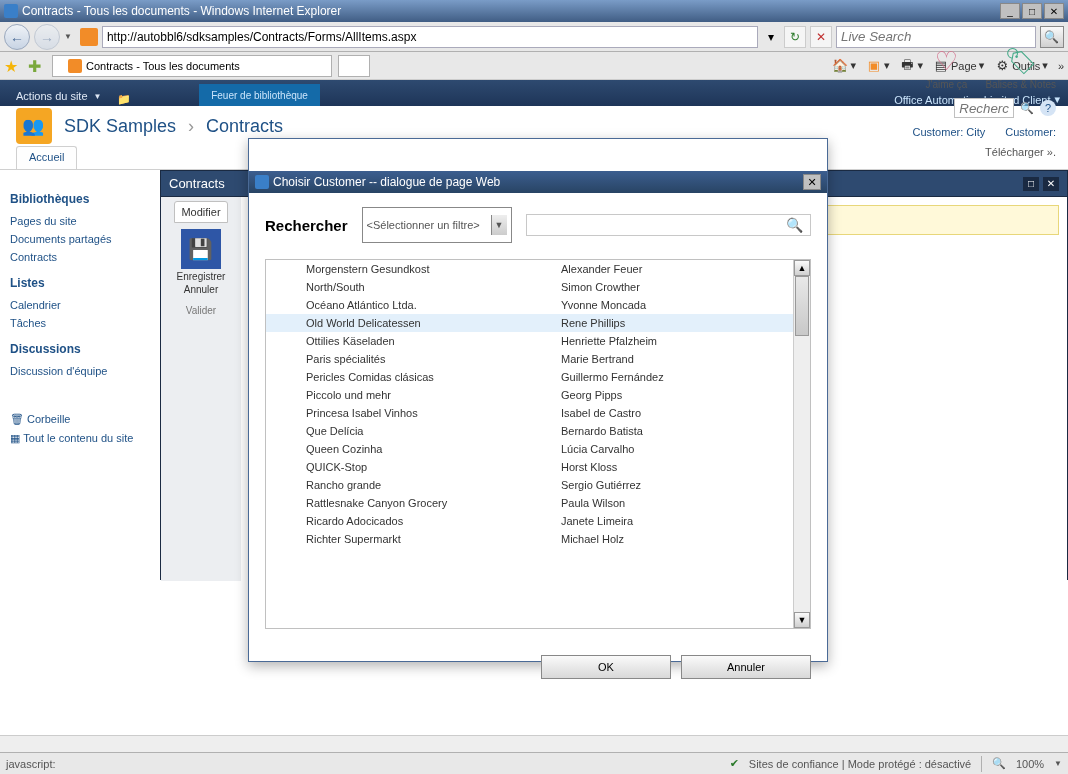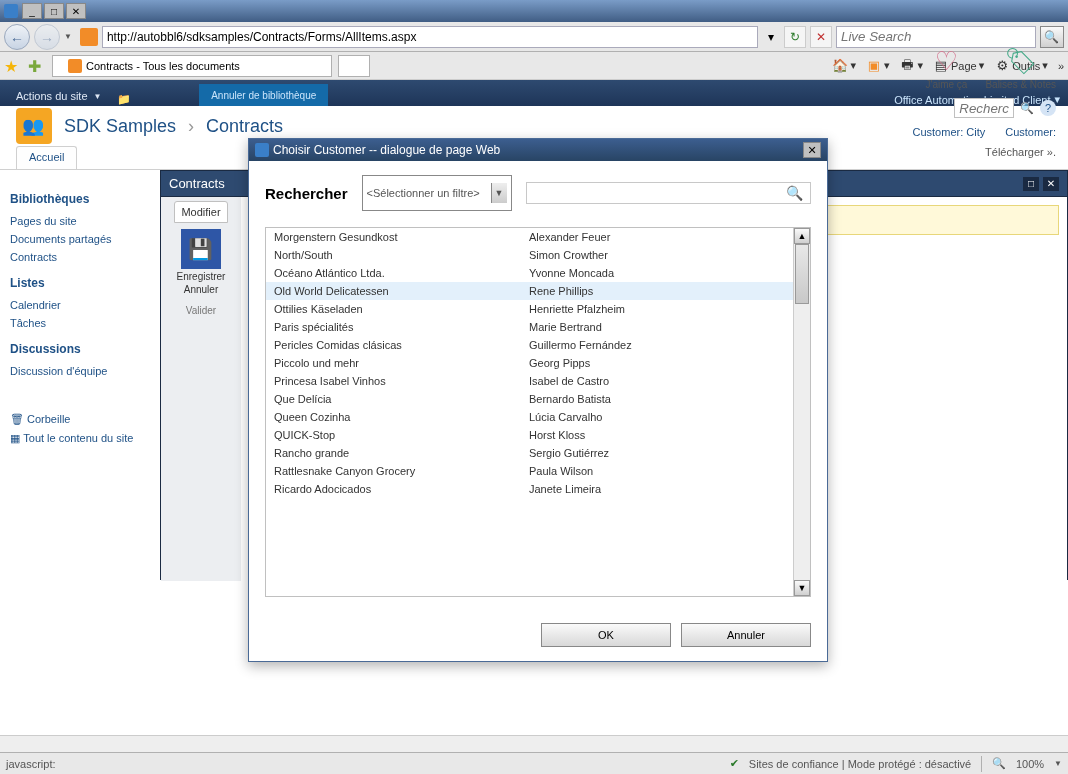--- a/index.html
+++ b/index.html
@@ -83,59 +83,60 @@
 .form-row label { width: 110px; color: #555; }
 .form-row .req { color: #c00; }
 .meta { padding: 8px 12px; color: #777; font-size: 10px; }
 
 .bottom-right-extras { position: absolute; right: 12px; top: 54px; display: flex; flex-direction: column; align-items: flex-end; gap: 8px; font-size: 11px; color: #1f5186; }
 .search-row-sp { display: flex; align-items: center; gap: 6px; }
 .search-row-sp input { width: 120px; height: 20px; border: 1px solid #c0c0c0; font-style: italic; color: #888; padding: 0 4px; }
 
 
 .modal { position: absolute; left: 248px; top: 138px; width: 580px; height: 524px; background: #fff; border: 1px solid #4a6a96; box-shadow: 0 4px 12px rgba(0,0,0,0.3); z-index: 100; }
-.modal-title { height: 22px; background: linear-gradient(#3c5e8f,#284464); color: #fff; display: flex; align-items: center; padding: 0 6px; font-size: 12px; }
+.modal-title { height: 22px; background: linear-gradient(#3c5e8f,#284464); color: #fff; display: flex; align-items: center; padding: 0 6px; font-size: 12px; margin-top: 32px; }
 .modal-title .ie-sm { width: 14px; height: 14px; background: #3a7fc8; border-radius: 2px; margin-right: 4px; }
 .modal-title .close { margin-left: auto; width: 18px; height: 16px; background: #c0c0c0; border: 1px solid #888; color: #000; display: flex; align-items: center; justify-content: center; font-size: 11px; }
 
 .modal-body { padding: 14px 16px; }
 .search-row { display: flex; align-items: center; gap: 14px; margin-bottom: 16px; }
 .search-row b { font-size: 15px; }
 .filter-sel { height: 36px; border: 1px solid #888; background: #fff; font-size: 11px; width: 150px; display: flex; align-items: center; padding: 0 4px; color: #555; }
 .filter-sel .dd { margin-left: auto; background: linear-gradient(#eee,#ccc); border-left: 1px solid #888; width: 16px; height: 20px; display: flex; align-items: center; justify-content: center; font-size: 9px; }
 .search-inp { flex: 1; height: 22px; border: 1px solid #c8c8c8; display: flex; align-items: center; justify-content: flex-end; padding: 0 6px; }
 .search-inp .mag { color: #3a7fc8; font-size: 14px; }
 
 .list-box { border: 1px solid #c0c0c0; height: 370px; position: relative; }
 .list-scroll { position: absolute; right: 0; top: 0; width: 17px; height: 100%; background: #eee; border-left: 1px solid #ccc; }
 .list-scroll .arr { height: 16px; background: linear-gradient(#fafafa,#d0d0d0); border: 1px solid #999; display: flex; align-items: center; justify-content: center; font-size: 9px; }
 .list-scroll .track { height: calc(100% - 32px); position: relative; }
 .list-scroll .thumb { position: absolute; left: 1px; right: 1px; top: 0; height: 60px; background: linear-gradient(#e8e8e8,#c8c8c8); border: 1px solid #999; }
 .list-rows { height: 100%; overflow: hidden; margin-right: 17px; }
 .list-row { display: flex; padding: 3px 8px; font-size: 11px; color: #333; }
 .list-row.sel { background: #e3f0fb; }
-.list-row .c1 { width: 255px; }
+.list-row .c1 { width: 255px; margin-left: 32px; }
 .list-row .c2 { flex: 1; }
 
 .modal-btns { display: flex; justify-content: flex-end; gap: 10px; padding: 12px 16px; }
 .modal-btn { width: 130px; height: 24px; background: linear-gradient(#fafafa,#d8d8d8); border: 1px solid #888; font-size: 11px; display: flex; align-items: center; justify-content: center; }
 
 
 .status-bar { position: absolute; bottom: 0; left: 0; right: 0; height: 22px; background: #e8e8e8; border-top: 1px solid #b0b0b0; display: flex; align-items: center; padding: 0 6px; font-size: 11px; color: #555; gap: 12px; }
 .status-bar .sep { border-left: 1px solid #b0b0b0; height: 16px; }
 .status-bar .right { margin-left: auto; display: flex; align-items: center; gap: 10px; }
 
 
 .hscroll { position: absolute; bottom: 22px; left: 0; right: 0; height: 17px; background: #eee; border-top: 1px solid #ccc; }
 </style>
 </head>
 <body>
 
 <div class="title-bar">
   <div class="ie-icon"></div>
+  <div class="title">Contracts - Tous les documents - Windows Internet Explorer</div>
   <div class="win-btns">
     <div class="win-btn">_</div>
     <div class="win-btn">□</div>
     <div class="win-btn">✕</div>
   </div>
 </div>
 
 <div class="nav-bar">
   <div class="nav-btn back">←</div>
   <div class="nav-btn" style="opacity:.5">→</div>
@@ -167,21 +168,21 @@
   </div>
 </div>
 
 <div class="ribbon-area">
   <div class="ribbon-top">
     <div class="site-actions">
       <span>Actions du site</span>
     </div>
     <span style="margin:0 8px;color:#cae4fb">📁</span>
     <div style="display:flex;flex-direction:column;margin-left:20px">
-      <div class="tool-group-label">Annuler de bibliothèque</div>
+      <div class="tool-group-label">Feuer de bibliothèque</div>
     </div>
     <div class="login">
       <span>Office Automation Limited Client</span> ▾
     </div>
   </div>
 </div>
 
 <div style="position:relative">
   <div class="crumb">
     <div class="site-ic">👥</div>
@@ -349,20 +350,24 @@
             <span class="c2">Sergio Gutiérrez</span>
           </div>
           <div class="list-row">
             <span class="c1">Rattlesnake Canyon Grocery</span>
             <span class="c2">Paula Wilson</span>
           </div>
           <div class="list-row">
             <span class="c1">Ricardo Adocicados</span>
             <span class="c2">Janete Limeira</span>
           </div>
+          <div class="list-row">
+            <span class="c1">Richter Supermarkt</span>
+            <span class="c2">Michael Holz</span>
+          </div>
         </div>
       <div class="list-scroll">
         <div class="arr">▲</div>
         <div class="track">
             <div class="thumb"></div>
           </div>
         <div class="arr">▼</div>
       </div>
     </div>
   </div>

